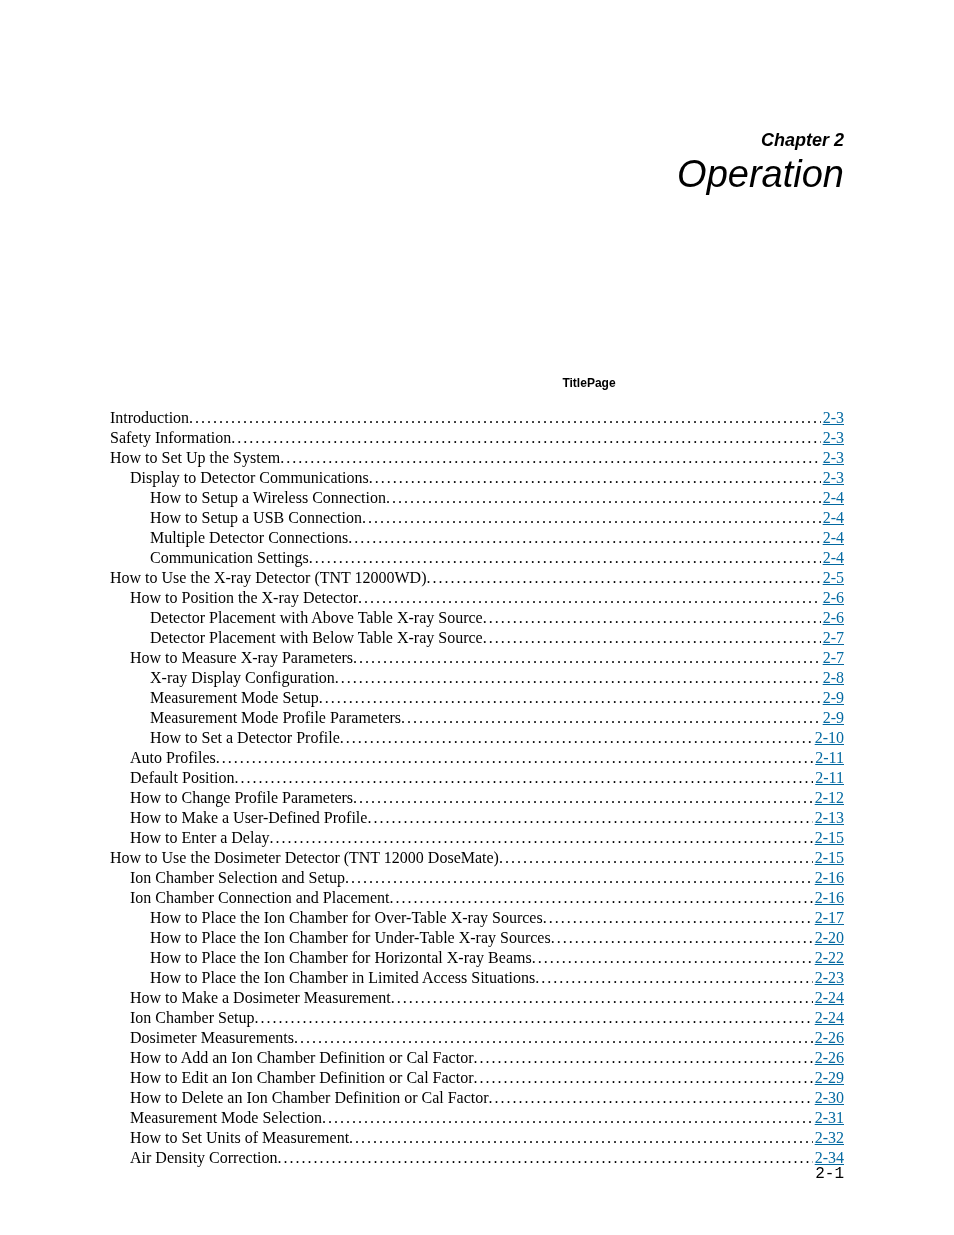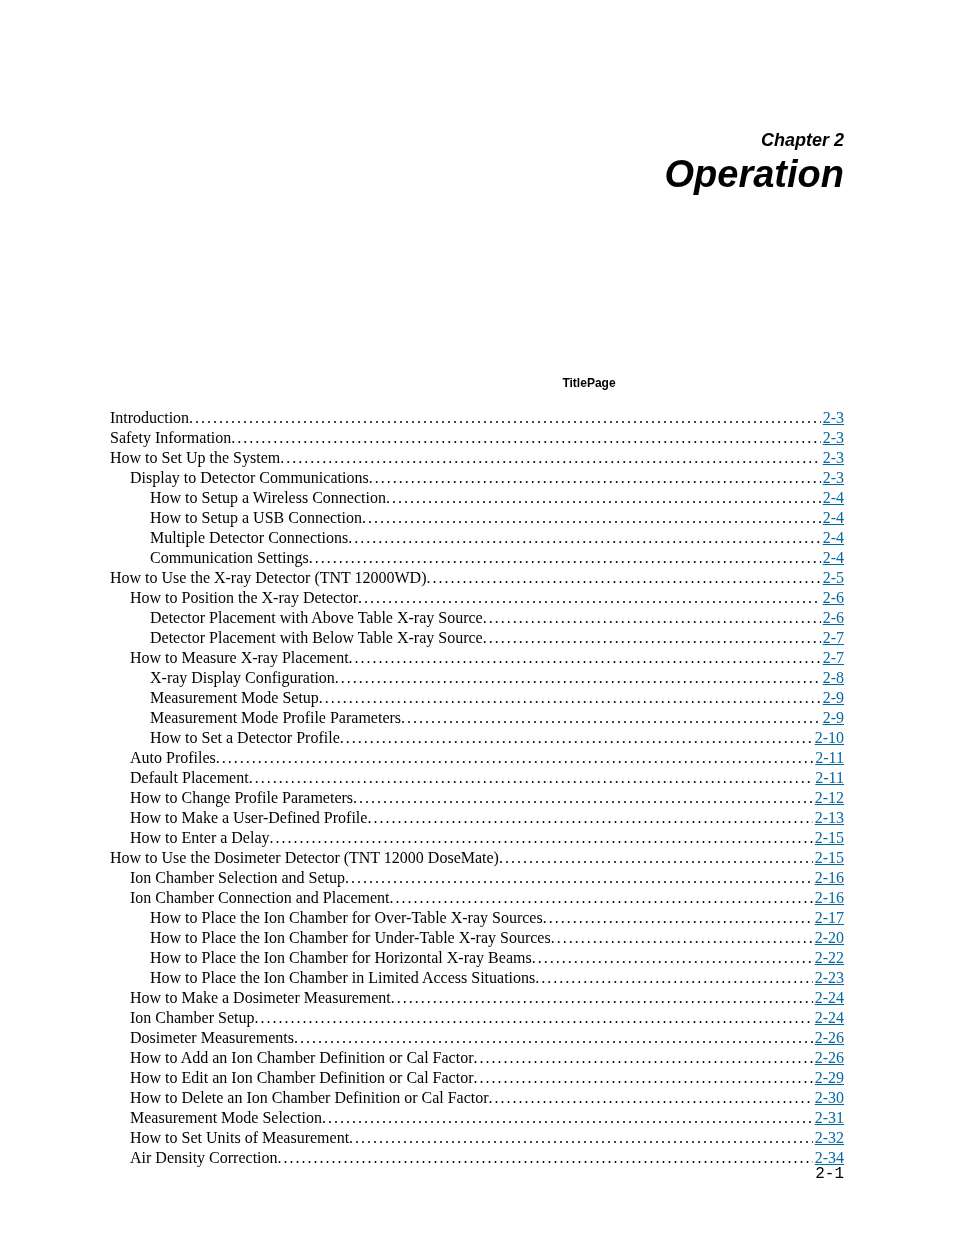--- a/index.html
+++ b/index.html
@@ -22,21 +22,21 @@
   }
   .chapter-label {
     font-family: Arial, Helvetica, sans-serif;
     font-weight: bold;
     font-style: italic;
     font-size: 18px;
     margin-bottom: 2px;
   }
   .chapter-title {
     font-family: Arial, Helvetica, sans-serif;
-    font-weight: bold;
+    font-weight: normal;
     font-style: italic;
     font-size: 38px;
   }
   .col-headers {
     display: flex;
     justify-content: center;
     font-family: Arial, Helvetica, sans-serif;
     font-weight: bold;
     font-size: 12px;
     padding: 0 6px 0 0;
@@ -154,21 +154,21 @@
         <span class="toc-title">Detector Placement with Above Table X-ray Source</span>
         <span class="toc-leader"></span>
         <a class="toc-page">2-6</a>
       </div>
       <div class="toc-row lvl-2">
         <span class="toc-title">Detector Placement with Below Table X-ray Source</span>
         <span class="toc-leader"></span>
         <a class="toc-page">2-7</a>
       </div>
       <div class="toc-row lvl-1">
-        <span class="toc-title">How to Measure X-ray Placement</span>
+        <span class="toc-title">How to Measure X-ray Parameters</span>
         <span class="toc-leader"></span>
         <a class="toc-page">2-7</a>
       </div>
       <div class="toc-row lvl-2">
         <span class="toc-title">X-ray Display Configuration</span>
         <span class="toc-leader"></span>
         <a class="toc-page">2-8</a>
       </div>
       <div class="toc-row lvl-2">
         <span class="toc-title">Measurement Mode Setup</span>
@@ -184,21 +184,21 @@
         <span class="toc-title">How to Set a Detector Profile</span>
         <span class="toc-leader"></span>
         <a class="toc-page">2-10</a>
       </div>
       <div class="toc-row lvl-1">
         <span class="toc-title">Auto Profiles</span>
         <span class="toc-leader"></span>
         <a class="toc-page">2-11</a>
       </div>
       <div class="toc-row lvl-1">
-        <span class="toc-title">Default Placement</span>
+        <span class="toc-title">Default Position</span>
         <span class="toc-leader"></span>
         <a class="toc-page">2-11</a>
       </div>
       <div class="toc-row lvl-1">
         <span class="toc-title">How to Change Profile Parameters</span>
         <span class="toc-leader"></span>
         <a class="toc-page">2-12</a>
       </div>
       <div class="toc-row lvl-1">
         <span class="toc-title">How to Make a User-Defined Profile</span>

